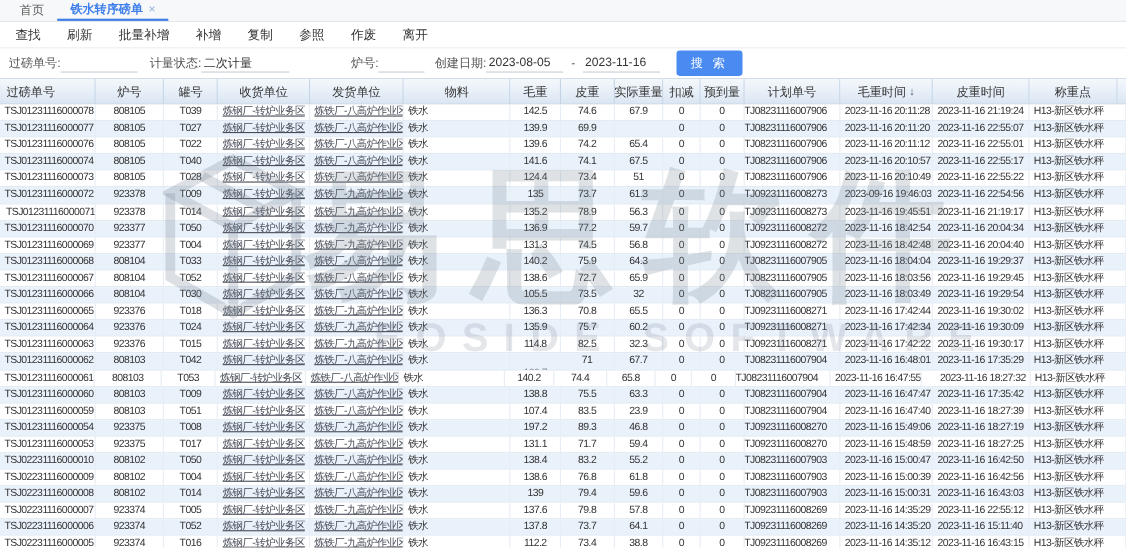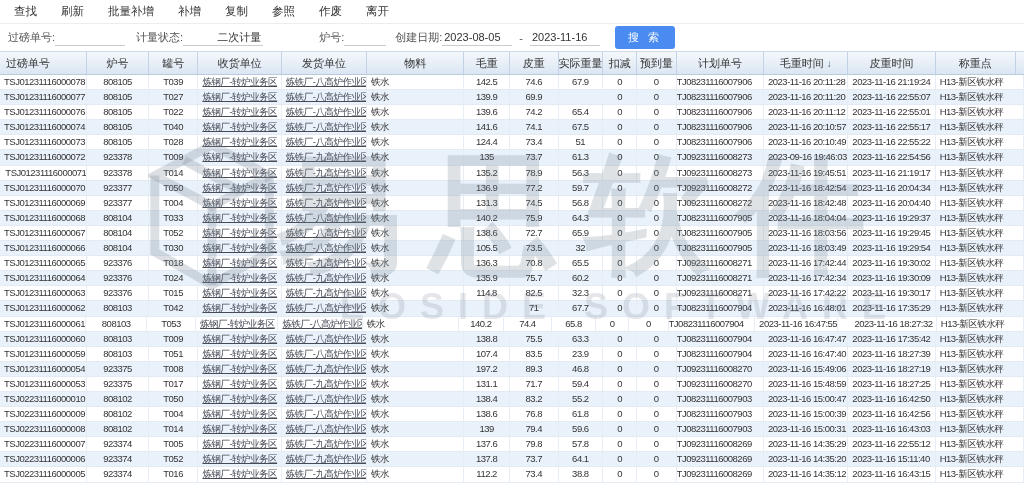--- a/index.html
+++ b/index.html
@@ -55,37 +55,46 @@
   .wm-cn{font-size:128px;font-weight:800;letter-spacing:26px;line-height:140px;
          color:rgba(120,132,148,0.24);white-space:nowrap;}
   .wm-en{margin-left:192px;margin-top:-4px;font-size:36px;font-weight:700;letter-spacing:14px;
          color:rgba(120,132,148,0.20);white-space:nowrap;}
 </style>
 </head>
 <body>
 
 <div class="app">
 
+  <div class="tab-bar">
+      <div class="tab">
+        <span>首页</span>
+      </div>
+      <div class="tab active">
+        <span>铁水转序磅单</span>
+        <span class="close">×</span>
+      </div>
+    </div>
 
   <div class="toolbar">
       <button class="tool-btn">查找</button>
       <button class="tool-btn">刷新</button>
       <button class="tool-btn">批量补增</button>
       <button class="tool-btn">补增</button>
       <button class="tool-btn">复制</button>
       <button class="tool-btn">参照</button>
       <button class="tool-btn">作废</button>
       <button class="tool-btn">离开</button>
     </div>
 
   <div class="filter-bar">
     <span class="f-label">过磅单号:</span>
     <input class="f-input" style="width: 66px;" value="">
     <span class="f-label" style="margin-left:11px">计量状态:</span>
-    <input class="f-input" style="width: 76px; text-align: right;" value="二次计量">
+    <input class="f-input" style="width: 76px;" value="二次计量">
     <span class="f-label" style="margin-left:56px">炉号:</span>
     <input class="f-input" style="width: 38px;" value="">
     <span class="f-label" style="margin-left:9px">创建日期:</span>
     <input class="f-input" style="width: 66px;" value="2023-08-05">
     <span class="dash">-</span>
     <input class="f-input" style="width: 66px;" value="2023-11-16">
     <button class="search-btn">搜 索</button>
   </div>
 
   <div class="grid">

